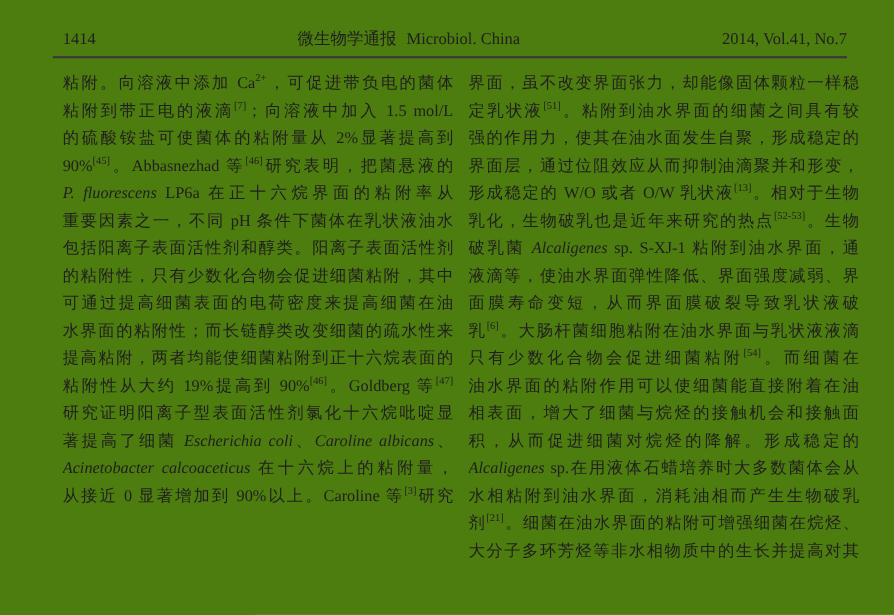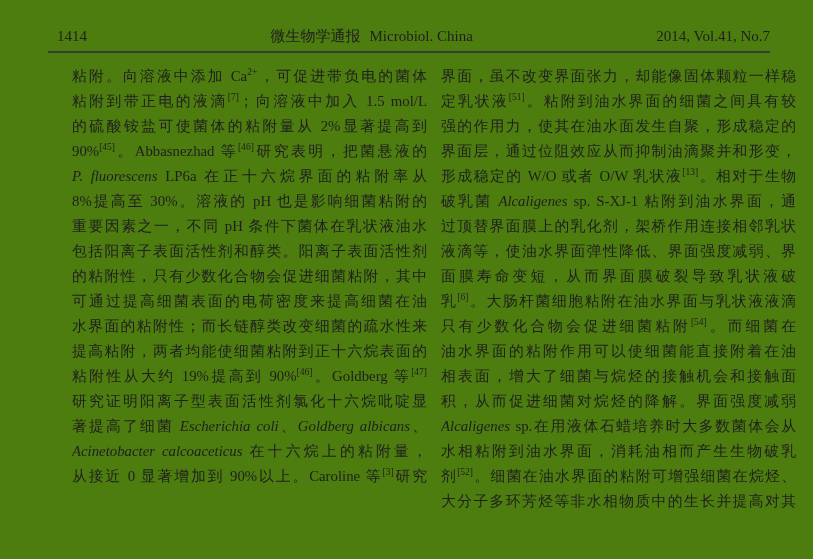--- a/index.html
+++ b/index.html
@@ -37,21 +37,20 @@
     height: 0;
     border-top: 2px solid #3b3b3b;
   }
   .columns {
     position: absolute;
     left: 57px;
     top: 64px;
     width: 724px;
     display: flex;
     gap: 14px;
-    margin-left: 15px;
   }
   .col { width: 355px; }
   .line {
     font-size: 14.8px;
     line-height: 25px;
     height: 25px;
     overflow: hidden;
     text-align: justify;
     text-align-last: justify;
     text-justify: inter-character;
@@ -75,47 +74,46 @@
     <span>2014, Vol.41, No.7</span>
   </div>
   <div class="rule"></div>
   <div class="columns">
     <div class="col" id="col-left">
         <div class="line"><span>粘附。向溶液中添加 Ca</span><sup>2+</sup><span>，可促进带负电的菌体</span></div>
         <div class="line"><span>粘附到带正电的液滴</span><sup>[7]</sup><span>；向溶液中加入 1.5 mol/L</span></div>
         <div class="line"><span>的硫酸铵盐可使菌体的粘附量从 2%显著提高到</span></div>
         <div class="line"><span>90%</span><sup>[45]</sup><span>。Abbasnezhad 等</span><sup>[46]</sup><span>研究表明，把菌悬液的</span></div>
         <div class="line"><span class="it">P. fluorescens</span><span> LP6a 在正十六烷界面的粘附率从</span></div>
-        <div class="line"><span>8%提高至 30%。溶液的 pH 也是影响细菌粘附的</span></div>
         <div class="line"><span>重要因素之一，不同 pH 条件下菌体在乳状液油水</span></div>
         <div class="line"><span>包括阳离子表面活性剂和醇类。阳离子表面活性剂</span></div>
         <div class="line"><span>的粘附性，只有少数化合物会促进细菌粘附，其中</span></div>
         <div class="line"><span>可通过提高细菌表面的电荷密度来提高细菌在油</span></div>
         <div class="line"><span>水界面的粘附性；而长链醇类改变细菌的疏水性来</span></div>
         <div class="line"><span>提高粘附，两者均能使细菌粘附到正十六烷表面的</span></div>
         <div class="line"><span>粘附性从大约 19%提高到 90%</span><sup>[46]</sup><span>。Goldberg 等</span><sup>[47]</sup></div>
         <div class="line"><span>研究证明阳离子型表面活性剂氯化十六烷吡啶显</span></div>
-        <div class="line"><span>著提高了细菌 </span><span class="it">Escherichia coli</span><span>、</span><span class="it">Goldberg albicans</span><span>、</span></div>
+        <div class="line"><span>著提高了细菌 </span><span class="it">Escherichia coli</span><span>、</span><span class="it">Caroline albicans</span><span>、</span></div>
         <div class="line"><span class="it">Acinetobacter calcoaceticus</span><span> 在十六烷上的粘附量，</span></div>
         <div class="line"><span>从接近 0 显著增加到 90%以上。Caroline 等</span><sup>[3]</sup><span>研究</span></div>
       </div>
     <div class="col" id="col-right">
         <div class="line"><span>界面，虽不改变界面张力，却能像固体颗粒一样稳</span></div>
         <div class="line"><span>定乳状液</span><sup>[51]</sup><span>。粘附到油水界面的细菌之间具有较</span></div>
         <div class="line"><span>强的作用力，使其在油水面发生自聚，形成稳定的</span></div>
         <div class="line"><span>界面层，通过位阻效应从而抑制油滴聚并和形变，</span></div>
         <div class="line"><span>形成稳定的 W/O 或者 O/W 乳状液</span><sup>[13]</sup><span>。相对于生物</span></div>
+        <div class="line"><span>乳化，生物破乳也是近年来研究的热点</span><sup>[52-53]</sup><span>。生物</span></div>
         <div class="line"><span>破乳菌 </span><span class="it">Alcaligenes</span><span> sp. S-XJ-1 粘附到油水界面，通</span></div>
-        <div class="line"><span>过顶替界面膜上的乳化剂，架桥作用连接相邻乳状</span></div>
         <div class="line"><span>液滴等，使油水界面弹性降低、界面强度减弱、界</span></div>
         <div class="line"><span>面膜寿命变短，从而界面膜破裂导致乳状液破</span></div>
         <div class="line"><span>乳</span><sup>[6]</sup><span>。大肠杆菌细胞粘附在油水界面与乳状液液滴</span></div>
         <div class="line"><span>只有少数化合物会促进细菌粘附</span><sup>[54]</sup><span>。而细菌在</span></div>
         <div class="line"><span>油水界面的粘附作用可以使细菌能直接附着在油</span></div>
         <div class="line"><span>相表面，增大了细菌与烷烃的接触机会和接触面</span></div>
-        <div class="line"><span>积，从而促进细菌对烷烃的降解。界面强度减弱</span></div>
+        <div class="line"><span>积，从而促进细菌对烷烃的降解。形成稳定的</span></div>
         <div class="line"><span class="it">Alcaligenes</span><span> sp.在用液体石蜡培养时大多数菌体会从</span></div>
         <div class="line"><span>水相粘附到油水界面，消耗油相而产生生物破乳</span></div>
-        <div class="line"><span>剂</span><sup>[52]</sup><span>。细菌在油水界面的粘附可增强细菌在烷烃、</span></div>
+        <div class="line"><span>剂</span><sup>[21]</sup><span>。细菌在油水界面的粘附可增强细菌在烷烃、</span></div>
         <div class="line"><span>大分子多环芳烃等非水相物质中的生长并提高对其</span></div>
       </div>
   </div>
 </div>
 
 </body></html>

